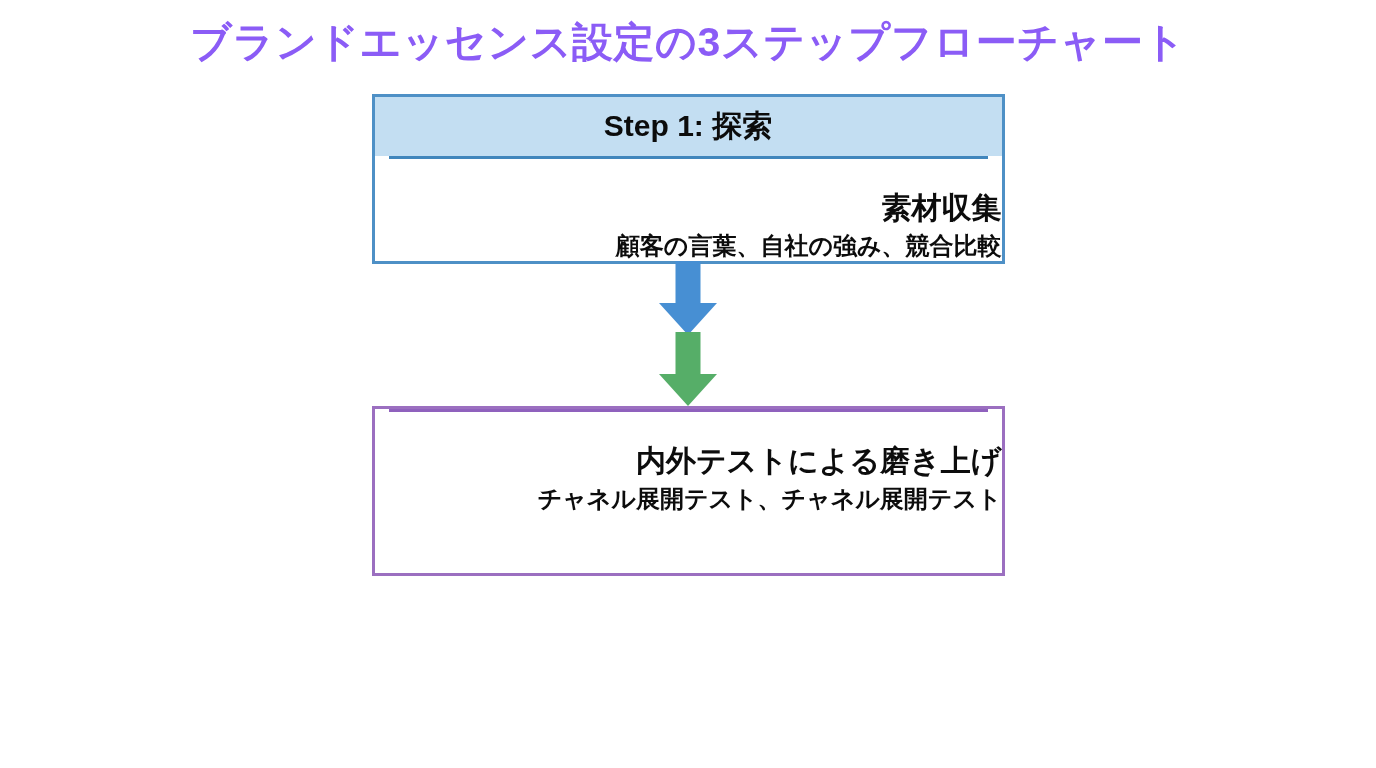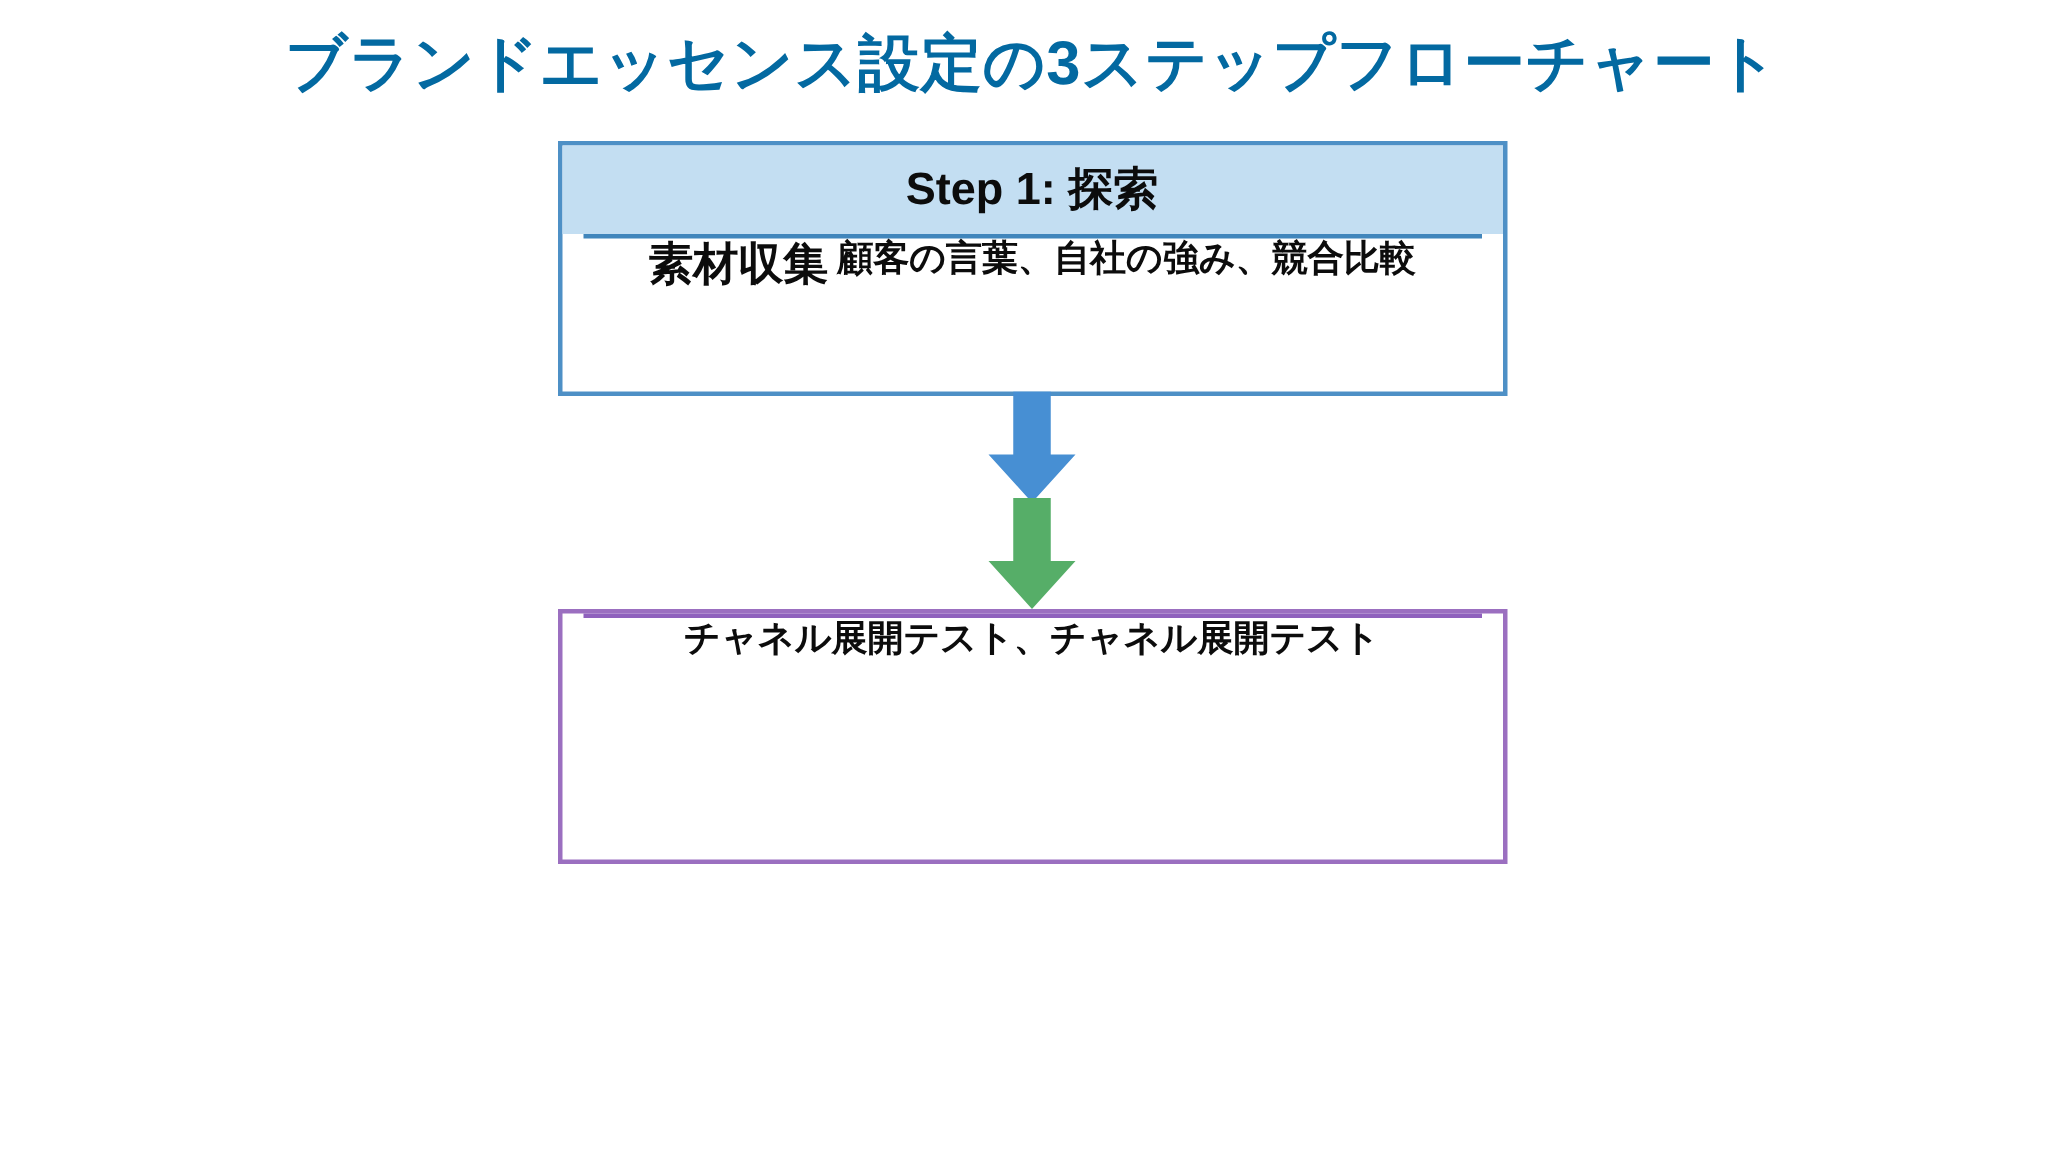--- a/index.html
+++ b/index.html
@@ -17,21 +17,21 @@
     background: #ffffff;
     position: relative;
   }
   .title {
     padding-top: 20px;
     text-align: center;
     font-size: 41px;
     line-height: 1.12;
     font-weight: 800;
     letter-spacing: 0.5px;
-    color: #0369a1;
+    color: #8b5cf6;
   }
   .stack {
     width: 633px;
     margin: 28px auto 16px;
   }
   .step {
     height: 170px;
     border: 3px solid var(--bd);
     background: #ffffff;
   }
@@ -48,22 +48,22 @@
     color: #0c0c0c;
   }
   .divider {
     height: 3px;
     margin: 0 14px;
     background: var(--dv);
   }
   .step-body {
     height: 132px;
     display: flex;
-    flex-direction: row;
-    align-items: flex-start;
+    flex-direction: column;
+    align-items: flex-end;
     justify-content: center;
     gap: 6px;
   }
   .step-heading {
     font-size: 30px;
     font-weight: 700;
     line-height: 1.2;
   }
   .step-detail {
     font-size: 24px;
@@ -115,18 +115,19 @@
 
     <div class="arrow-gap" style="--arrow: #56ae68;">
       <svg viewBox="0 0 60 74" aria-hidden="true">
         <polygon points="17.5,0 42.5,0 42.5,42 59,42 30,74 1,42 17.5,42"></polygon>
       </svg>
     </div>
 
     <section class="step" style="--bd: #9b6fc0; --hbg: #e4d9f0; --dv: #8f61bd;">
       <div class="divider"></div>
       <div class="step-body">
+        <p class="step-heading">内外テストによる磨き上げ</p>
         <p class="step-detail">チャネル展開テスト、チャネル展開テスト</p>
       </div>
     </section>
 
   </div>
 </div>
 
 </body></html>

